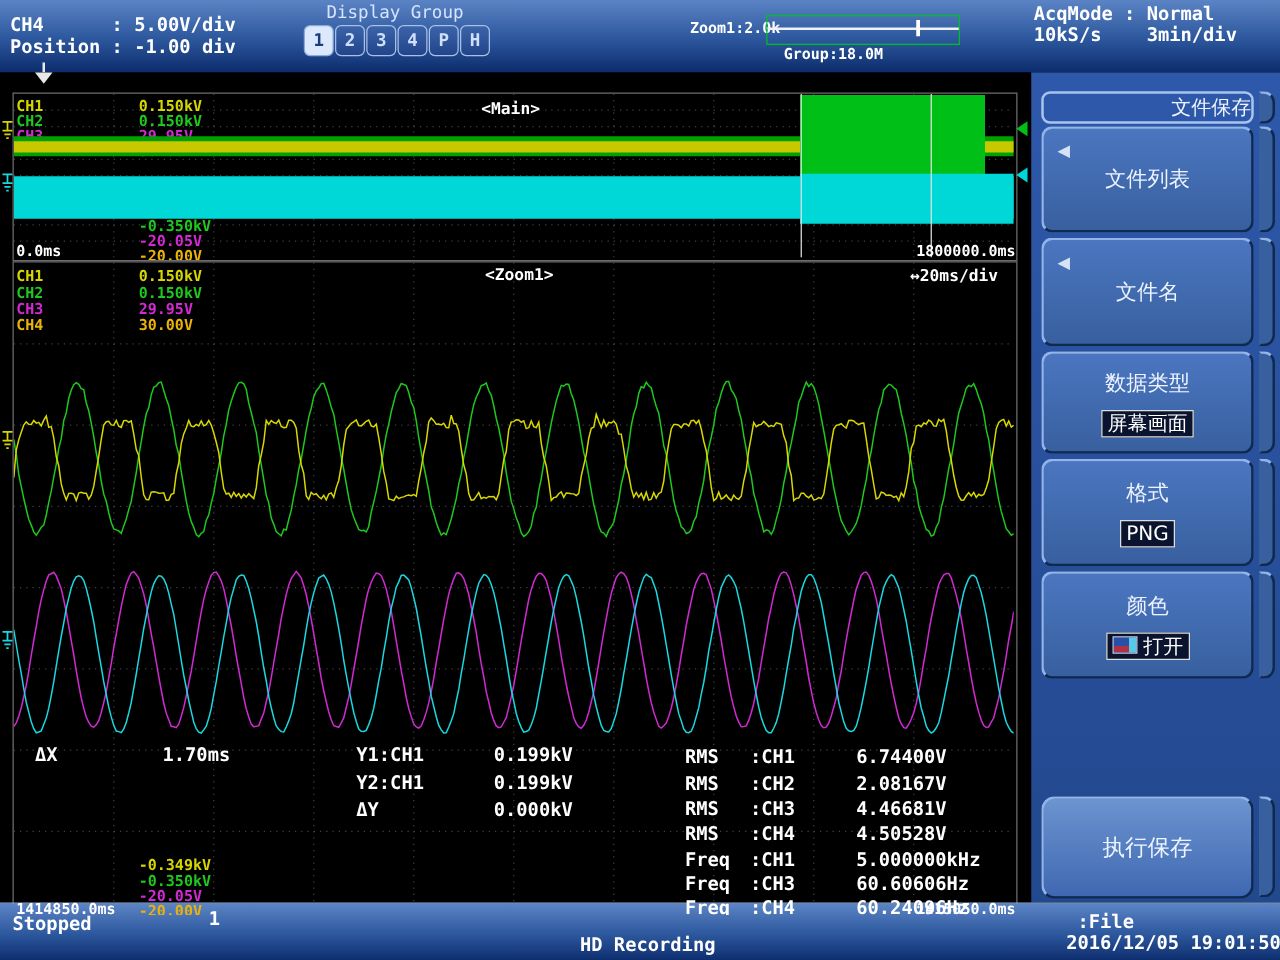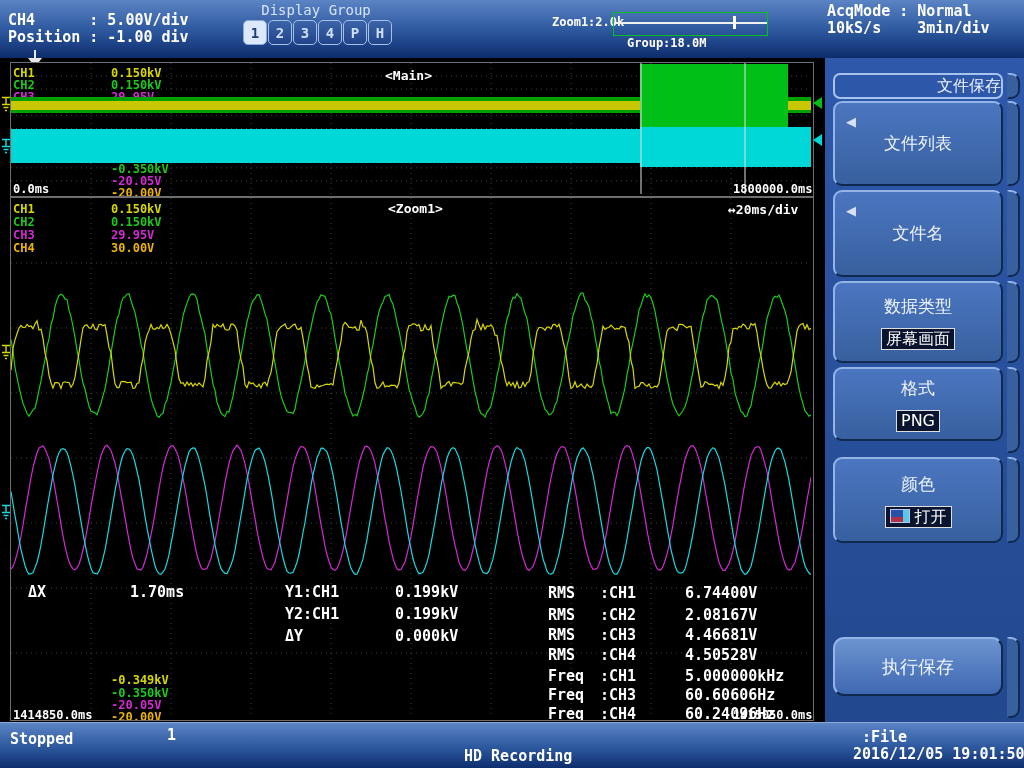--- a/index.html
+++ b/index.html
@@ -24,21 +24,21 @@
   .dg-btn.active{background:#dce8fc;color:#1c3c80;border:1px solid #8aaad8;}
   #zoom-bar-box{position:absolute;left:613px;top:12px;width:153px;height:22px;border:1px solid #00c020;}
   #zoom-bar-line{position:absolute;left:0;right:0;top:9px;height:2px;background:#f0f0f0;}
   #zoom-bar-tick{position:absolute;left:119px;top:3px;width:3px;height:13px;background:#fff;}
   #trig-tail{position:absolute;left:34px;top:50px;width:2px;height:8px;background:#e8e8e8;}
 
   
   #screen{position:absolute;left:0;top:58px;width:825px;height:664px;background:#000;}
   #trig-pos-marker{position:absolute;left:28px;top:0px;width:0;height:0;
         border-left:7px solid transparent;border-right:7px solid transparent;border-top:9px solid #e8e8e8;}
-  .scope-win{position:absolute;border:1px solid #6e6e6e;overflow:hidden;background:#000;}
+  .scope-win{position:absolute;border:1px solid #6e6e6e;overflow:hidden;background:#000;margin-top:12px;}
   #main-win{left:10px;top:4px;width:802px;height:133px;}
   #zoom-win{left:10px;top:139px;width:802px;height:522px;}
   .scope-win svg{position:absolute;left:0;top:0;}
   .z0{z-index:0}.z1{z-index:1}.z2{z-index:2}
   .ground-marker{position:absolute;left:1px;z-index:4;}
   .trig-arrow{position:absolute;width:0;height:0;z-index:4;
         border-top:6px solid transparent;border-bottom:6px solid transparent;}
 
   
   #sidebar{position:absolute;left:825px;top:58px;width:199px;height:664px;
@@ -273,38 +273,38 @@
 
     <div class="sb-row" style="top:223px;height:82px">
       <div class="sb-btn" style="top:0;height:82px">
         <span>数据类型</span>
         <span class="chip">屏幕画面</span>
       </div>
       <div class="sb-frag" style="top:0;height:82px"></div>
     </div>
 
     <div class="sb-row" style="top:309px;height:86px">
-      <div class="sb-btn" style="top:0;height:74px">
+      <div class="sb-btn" style="top:0;height:86px">
         <span>格式</span>
         <span class="chip">PNG</span>
       </div>
       <div class="sb-frag" style="top:0;height:86px"></div>
     </div>
 
     <div class="sb-row" style="top:399px;height:86px">
       <div class="sb-btn" style="top:0;height:86px">
         <span>颜色</span>
         <span class="chip"><span class="color-icon"></span><span>打开</span></span>
       </div>
       <div class="sb-frag" style="top:0;height:86px"></div>
     </div>
 
 
     <div class="sb-row" style="top:579px;height:81px">
-      <div class="sb-btn" id="exec-save" style="top:0;height:59px">
+      <div class="sb-btn" id="exec-save" style="top:0;height:82px">
         <span>执行保存</span>
       </div>
       <div class="sb-frag" style="top:0;height:81px"></div>
     </div>
   </div>
 
   <div id="statusbar">
     <div class="t fs15 w" style="left:10px;top:8px">Stopped</div>
     <div class="t fs15 w" style="left:167px;top:4px">1</div>
     <div class="t fs15 w" style="left:464px;top:25px">HD Recording</div>

